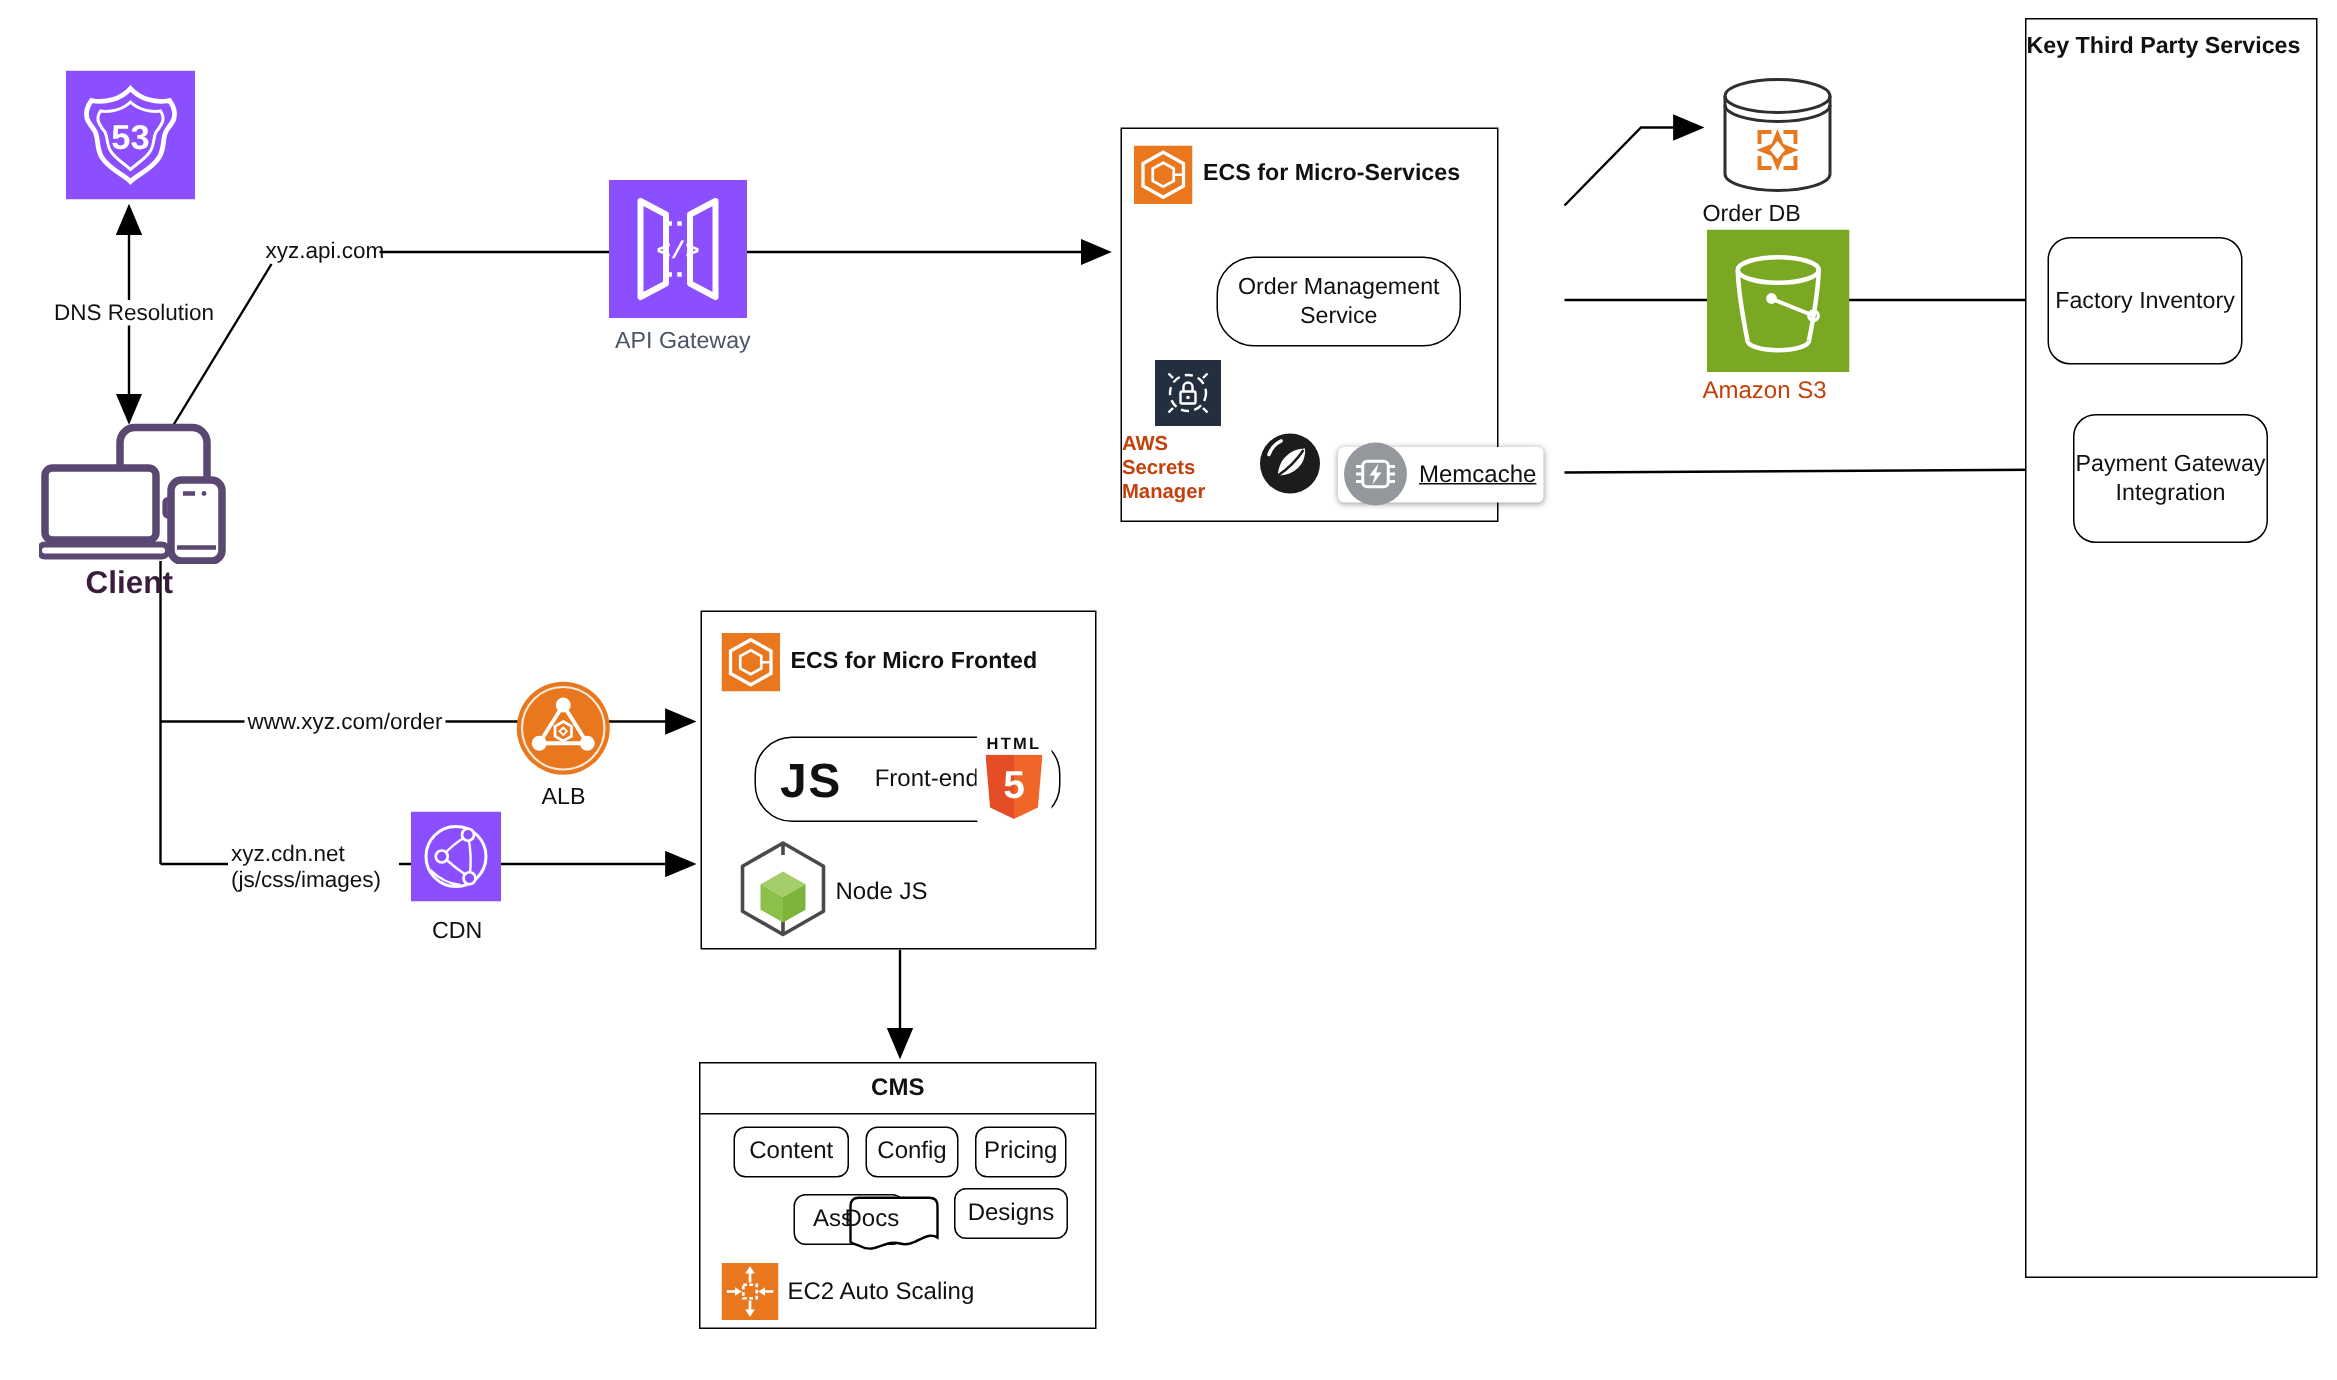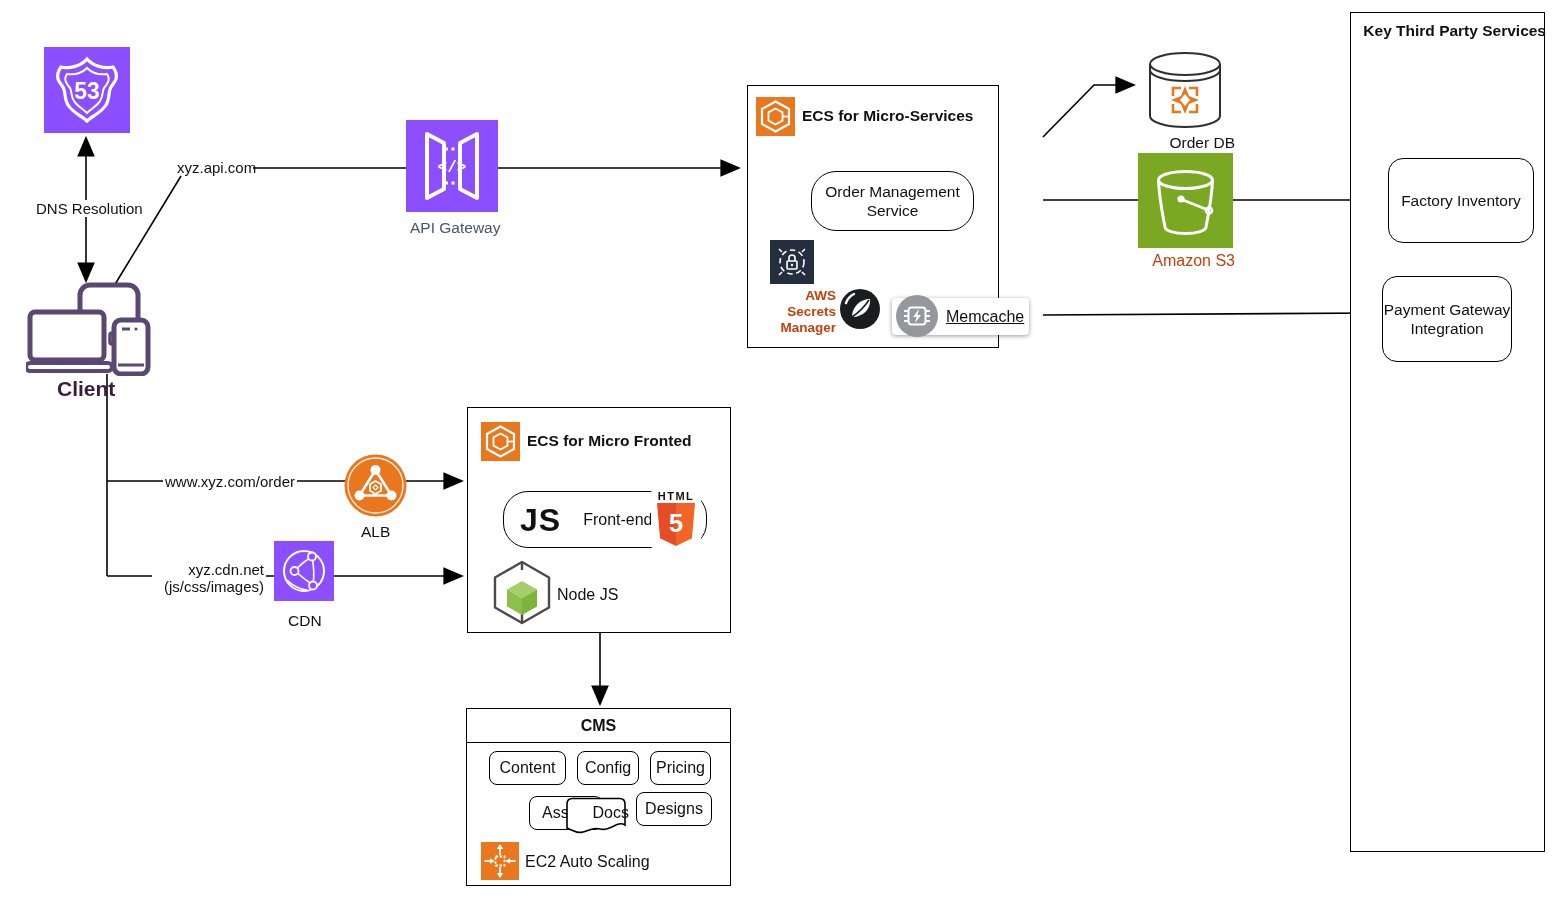--- a/index.html
+++ b/index.html
@@ -3,21 +3,21 @@
 <meta charset="utf-8">
 <style>
   html,body{margin:0;padding:0;background:#fff;}
   #canvas{position:relative;width:1558px;height:920px;background:#fff;overflow:hidden;
           font-family:"Liberation Sans",sans-serif;color:#111;}
   .abs{position:absolute;}
   svg{display:block;}
   .lbl{position:absolute;font-size:15px;color:#111;white-space:nowrap;}
   .lbl.bg{background:#fff;padding:0 2px;}
   .pre{white-space:pre-line;}
-  .ctr{text-align:right;}
+  .ctr{text-align:left;}
   .bold{font-weight:700;}
   .groupbox{position:absolute;border:1px solid #000;background:#fff;box-sizing:border-box;}
   .node{position:absolute;border:1.6px solid #000;border-radius:25px;background:#fff;
         box-sizing:border-box;display:flex;align-items:center;justify-content:center;
         font-size:15.5px;text-align:center;line-height:1.25;}
   .cmsbtn{position:absolute;border:1.6px solid #000;border-radius:8px;background:#fff;
         box-sizing:border-box;display:flex;align-items:center;justify-content:center;font-size:16px;}
   .icon-square{position:absolute;}
   .navytxt{color:#c2410c;}
   .memtip{position:absolute;background:#fff;border-radius:4px;
@@ -198,21 +198,21 @@
       </g>
       <circle cx="43" cy="46" r="3.6" fill="#fff"></circle>
       <line x1="45" y1="47" x2="70" y2="57" stroke="#fff" stroke-width="2.6"></line>
       <circle cx="71" cy="57.5" r="3.2" stroke="#fff" stroke-width="2.2" fill="none"></circle>
     </svg>
   </div>
   <div class="lbl ctr navytxt" style="left:1135px;top:252px;width:100px;font-size:16px;">Amazon S3</div>
 
   <div class="groupbox" style="left:1350px;top:12px;width:195px;height:840px;">
     <div class="lbl bold ctr" style="left:0;top:9px;width:195px;font-size:15.5px;white-space:normal;">Key Third Party Services</div>
-    <div class="node" style="left:37px;top:145px;width:146px;height:85px;border-radius:15px;">Factory Inventory</div>
+    <div class="node" style="left:14px;top:145px;width:130px;height:85px;border-radius:15px;">Factory Inventory</div>
     <div class="node pre" style="left:31px;top:263px;width:130px;height:86px;border-radius:15px;">Payment Gateway
 Integration</div>
   </div>
 
   <div class="lbl bg" style="left:163px;top:473px;">www.xyz.com/order</div>
   <div class="icon-square" style="left:344px;top:454px;">
     <svg width="63" height="63" viewBox="0 0 63 63">
       <circle cx="31.5" cy="31.5" r="31" fill="#E8771E"></circle>
       <circle cx="31.5" cy="31.5" r="27.5" fill="none" stroke="rgba(255,255,255,.85)" stroke-width="1.4"></circle>
       <path d="M31.5,16 L15.5,41.5 L47.5,41.5 Z" fill="none" stroke="#fff" stroke-width="2.6" stroke-linejoin="round"></path>

